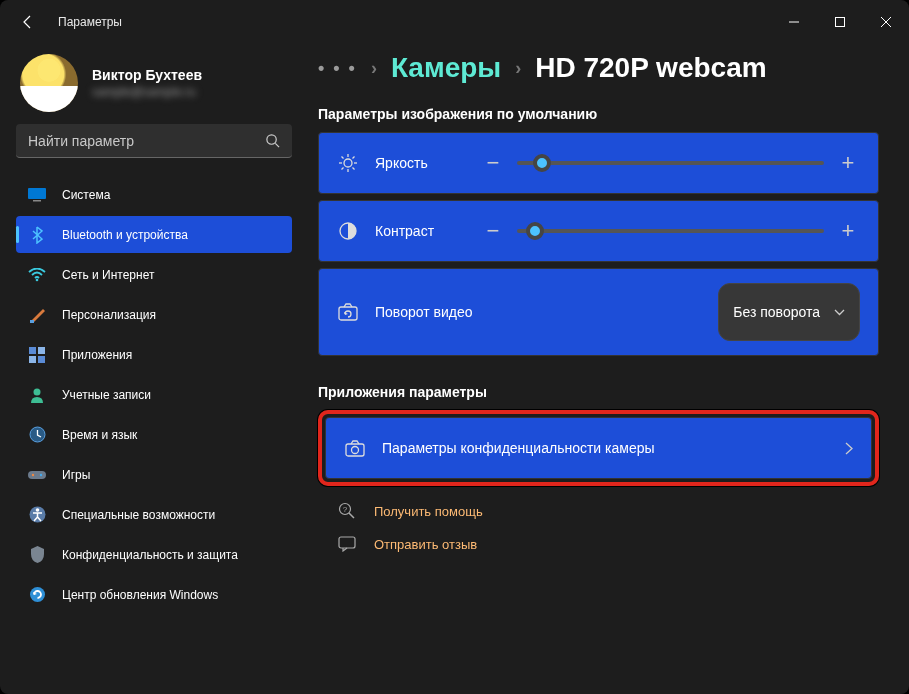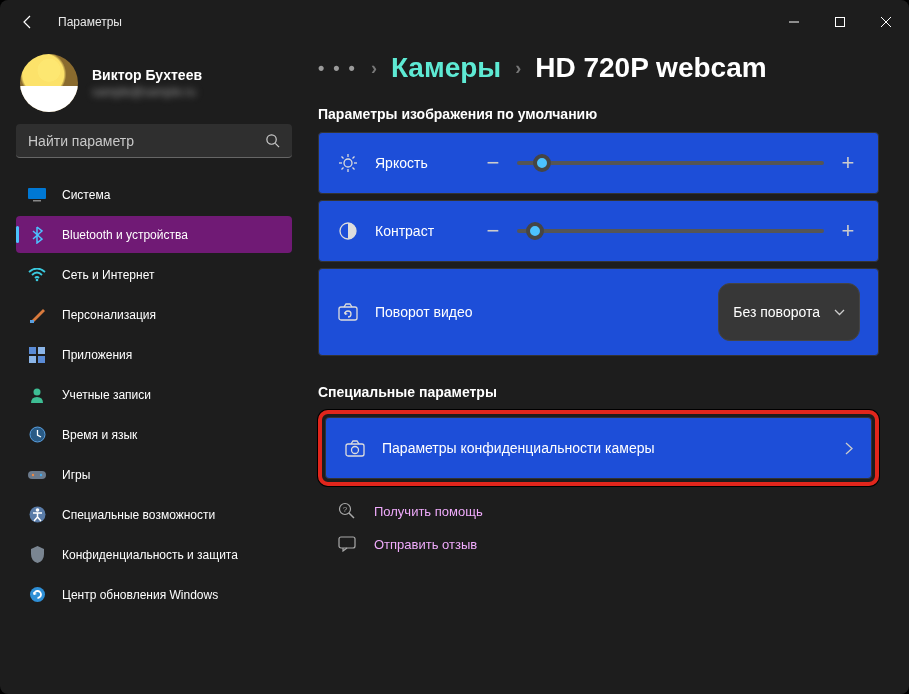--- a/index.html
+++ b/index.html
@@ -110,21 +110,21 @@
     align-items: center;
     gap: 16px;
     padding: 0 12px;
     border-radius: 4px;
     cursor: pointer;
     font-size: 12px;
     position: relative;
     margin-bottom: 3px;
   }
   .nav-item.active {
-    background: #701a75;
+    background: #1d4ed8;
   }
   .nav-item.active::before {
     content: "";
     position: absolute;
     left: 0; top: 10px; bottom: 10px;
     width: 3px;
     border-radius: 2px;
     background: #4cc2ff;
   }
   .nav-icon {
@@ -221,21 +221,21 @@
     box-shadow: 0 0 0 1px #000;
   }
   .highlighted-card .card { margin-bottom: 0; }
   .link-row {
     display: flex;
     align-items: center;
     gap: 16px;
     padding: 8px 18px;
     font-size: 13px;
   }
-  .link-row .txt { color: #f0abfc; cursor: pointer; }
+  .link-row .txt { color: #fdba74; cursor: pointer; }
   .link-icon { width: 22px; display:flex; justify-content:center; }
   svg { display: block; }
 </style>
 </head>
 <body>
 
 <div class="window">
 
   <div class="titlebar">
     <div class="back-btn">
@@ -458,21 +458,21 @@
           <span>
               <svg width="11" height="7">
                 <path d="M1 1 L5.5 5.5 L10 1" stroke="#ccc" fill="none" stroke-width="1.3"></path>
               </svg>
             </span>
         </div>
       </div>
 
 
       <div class="section-gap"></div>
-      <div class="section-label">Специальные параметры</div>
+      <div class="section-label">Приложения параметры</div>
 
       <div class="highlighted-card">
         <div class="card" style="cursor:pointer">
           <span class="card-icon">
             <svg width="20" height="17" viewBox="0 0 20 17">
                 <rect x="1" y="4" width="18" height="12" rx="2" stroke="#ddd" fill="none" stroke-width="1.3"></rect>
                 <path d="M6 4 L8 1 L12 1 L14 4" stroke="#ddd" fill="none" stroke-width="1.3"></path>
                 <circle cx="10" cy="10" r="3.5" stroke="#ddd" fill="none" stroke-width="1.3"></circle>
               </svg>
           </span>

